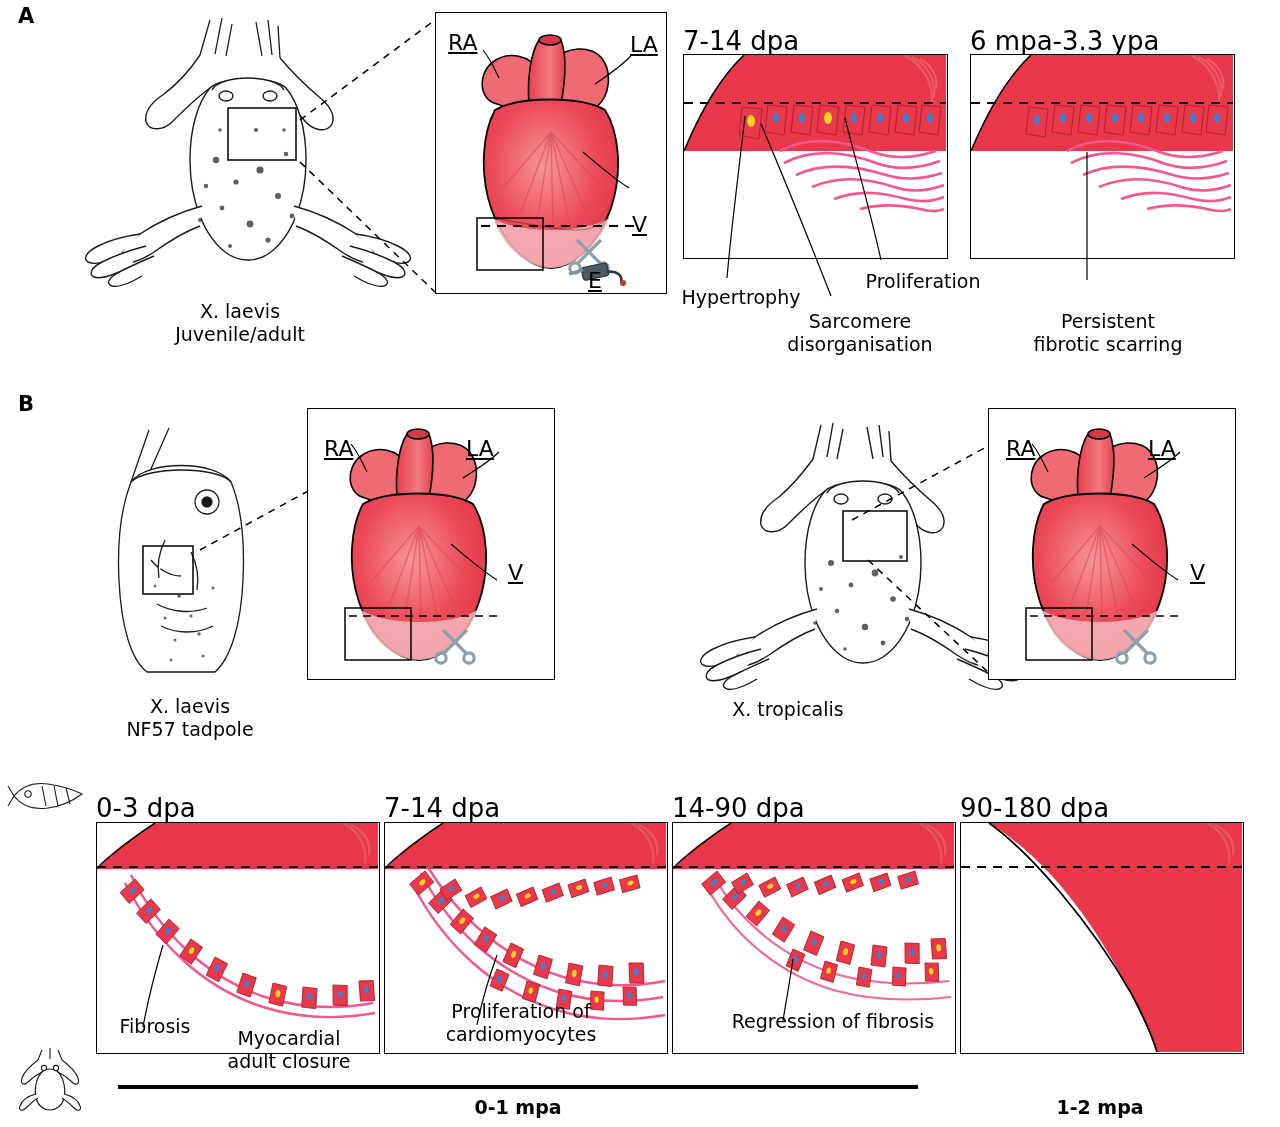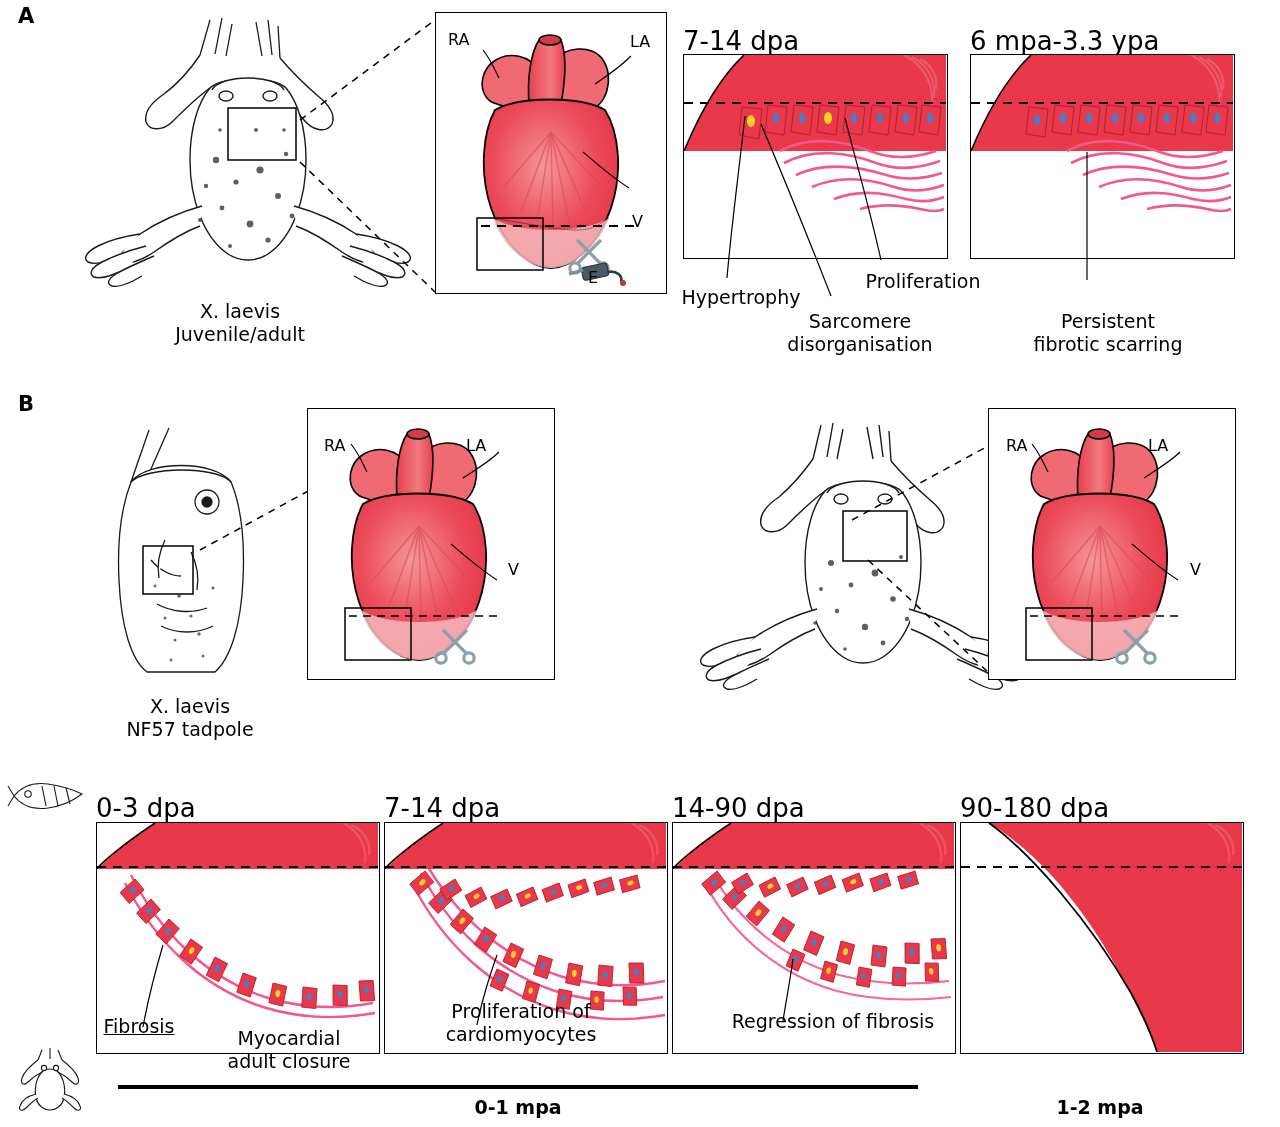--- a/index.html
+++ b/index.html
@@ -3,21 +3,21 @@
 <meta charset="utf-8">
 <style>
   html,body{margin:0;padding:0;background:#ffffff;}
   body{width:1280px;height:1127px;position:relative;font-family:"DejaVu Sans",sans-serif;color:#000;overflow:hidden;}
   .abs{position:absolute;}
   .panel-letter{font-weight:bold;font-size:21px;font-family:"DejaVu Sans",sans-serif;}
   .lbl{font-size:19px;line-height:1.2;text-align:center;}
   .lbl-italic{}
   .box{border:1.6px solid #000;background:#fff;box-sizing:border-box;}
   .hdr{font-size:26px;font-weight:normal;text-align:left;}
-  .organ-lbl{font-size:16px;}
+  .organ-lbl{font-size:22px;text-decoration:underline;}
   svg{display:block;overflow:visible;}
   .leader{stroke:#000;stroke-width:1.2;fill:none;}
   .dashleader{stroke:#000;stroke-width:1.5;fill:none;stroke-dasharray:7 6;}
 </style>
 </head>
 <body>
 
 <div class="abs panel-letter" style="left:18px;top:4px;">A</div>
 
 <div class="abs" style="left:60px;top:10px;width:360px;height:280px;">
@@ -389,20 +389,21 @@
         <circle cx="136" cy="174" r="2"></circle>
         <circle cx="198" cy="228" r="2.4"></circle>
     <circle cx="160" cy="234" r="1.8"></circle>
         <circle cx="222" cy="204" r="2.2"></circle>
         <circle cx="130" cy="208" r="1.8"></circle>
   </g>
   <rect x="158" y="96" width="64" height="50" fill="none" stroke="#000" stroke-width="1.5"></rect>
 </svg>
 </div>
 <div class="abs lbl" style="left:658px;top:698px;width:260px;">
+  <div class="lbl-italic">X. tropicalis</div>
 </div>
 
 <svg class="abs" style="left:840px;top:420px;" width="180" height="260">
   <line class="dashleader" x1="12" y1="100" x2="148" y2="26"></line>
   <line class="dashleader" x1="28" y1="140" x2="148" y2="252"></line>
 </svg>
 
 <div class="abs box" style="left:988px;top:408px;width:248px;height:272px;"></div>
 <div class="abs" style="left:988px;top:408px;width:248px;height:272px;">
 <svg width="248" height="272" viewBox="0 0 248 272">
@@ -529,21 +530,21 @@
           <ellipse cx="6" cy="10" rx="2.4" ry="3.6" fill="#3e7fd0"></ellipse>
         </g>
     <g transform="translate(262,158) rotate(-10)">
           <path d="M0 0 L14 2 L12 22 L-2 20 Z" fill="#e8384a" stroke="#b32232" stroke-width="0.9"></path>
           <ellipse cx="6" cy="10" rx="2.4" ry="3.6" fill="#3e7fd0"></ellipse>
         </g>
   </g>
   <path class="leader" d="M66 122 C56 156 50 182 46 204"></path>
 </svg>
 </div>
-<div class="abs lbl" style="left:84px;top:1015px;width:110px;text-decoration:underline;">Fibrosis</div>
+<div class="abs lbl" style="left:100px;top:1015px;width:110px;">Fibrosis</div>
 <div class="abs lbl" style="left:204px;top:995px;width:170px;margin-top:32px;">
   <div>Myocardial</div>
   <div>adult closure</div>
 </div>
 
 <div class="abs hdr" style="left:384px;top:793px;width:284px;">7-14 dpa</div>
 <div class="abs box" style="left:384px;top:822px;width:284px;height:232px;overflow:hidden;">
 <svg width="281" height="229" viewBox="0 0 281 229">
   <path d="M58 0 L281 0 L281 46 L0 46 C0 46 20 24 58 0 Z" fill="#e8384a"></path>
   <path d="M58 0 C22 24 2 42 0 46" stroke="#000" stroke-width="1.6" fill="none"></path>

